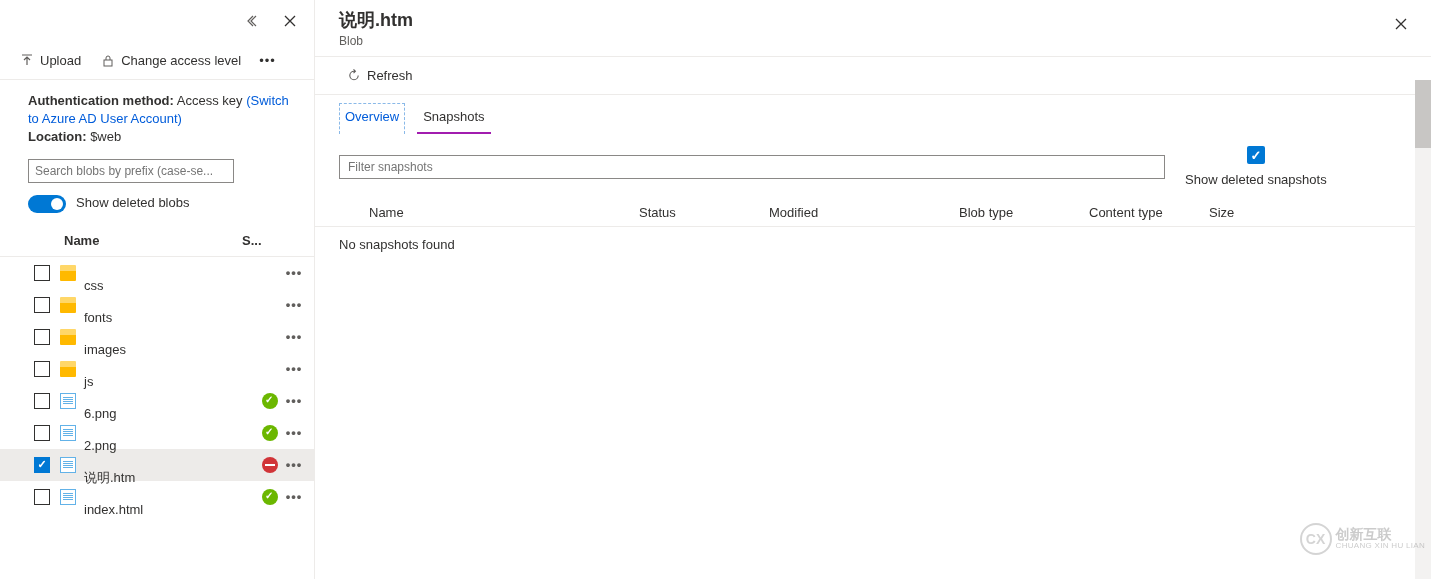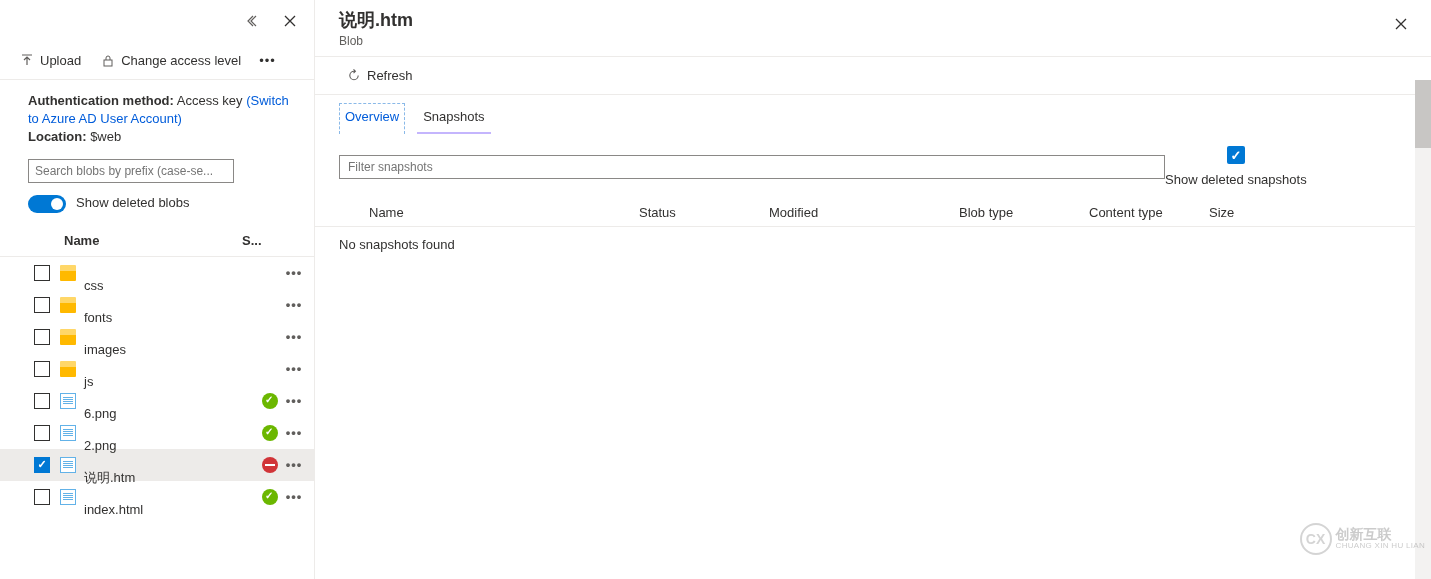--- a/index.html
+++ b/index.html
@@ -52,23 +52,23 @@
     .detail-header { padding: 8px 44px 8px 24px; border-bottom: 1px solid #edebe9; position: relative; }
     .detail-title { font-size: 18px; font-weight: 600; }
     .detail-subtitle { font-size: 12px; color: #605e5c; margin-top: 2px; }
     .close-x { position: absolute; right: 14px; top: 8px; }
     
     .detail-toolbar { height: 38px; display: flex; align-items: center; padding: 0 24px; border-bottom: 1px solid #edebe9; }
     
     .tabs { display: flex; padding: 8px 24px 0 24px; gap: 12px; }
     .tab { padding: 6px 6px 8px 6px; cursor: pointer; font-size: 13px; color: #323130; }
     .tab.active { color: #015cda; border: 1px dashed #8ab9e8; border-bottom: none; padding: 5px 5px 8px 5px; }
-    .tab.underline { border-bottom: 2px solid #c4b5fd; }
-    
-    .filter-row { display: flex; align-items: center; padding: 12px 24px; }
+    .tab.underline { border-bottom: 2px solid #a21caf; }
+    
+    .filter-row { display: flex; align-items: center; padding: 12px 24px; gap: 20px; }
     .filter-input { flex: 0 0 826px; height: 24px; border: 1px solid #8a8886; padding: 0 8px; font-size: 12px; outline: none; color: #605e5c; }
     .check-row { display: flex; align-items: center; gap: 8px; flex-direction: column; }
     .blue-check { width: 18px; height: 18px; background: #0078d4; border-radius: 2px; display: flex; align-items: center; justify-content: center; cursor: pointer; }
     .blue-check::after { content: '✓'; color: #fff; font-size: 13px; font-weight: bold; }
     
     .snap-table-header { display: flex; padding: 6px 24px; font-weight: 400; font-size: 13px; border-bottom: 1px solid #edebe9; }
     .sth-name { flex: 0 0 300px; padding-left: 30px; }
     .sth-status { flex: 0 0 130px; }
     .sth-modified { flex: 0 0 190px; }
     .sth-blobtype { flex: 0 0 130px; }

